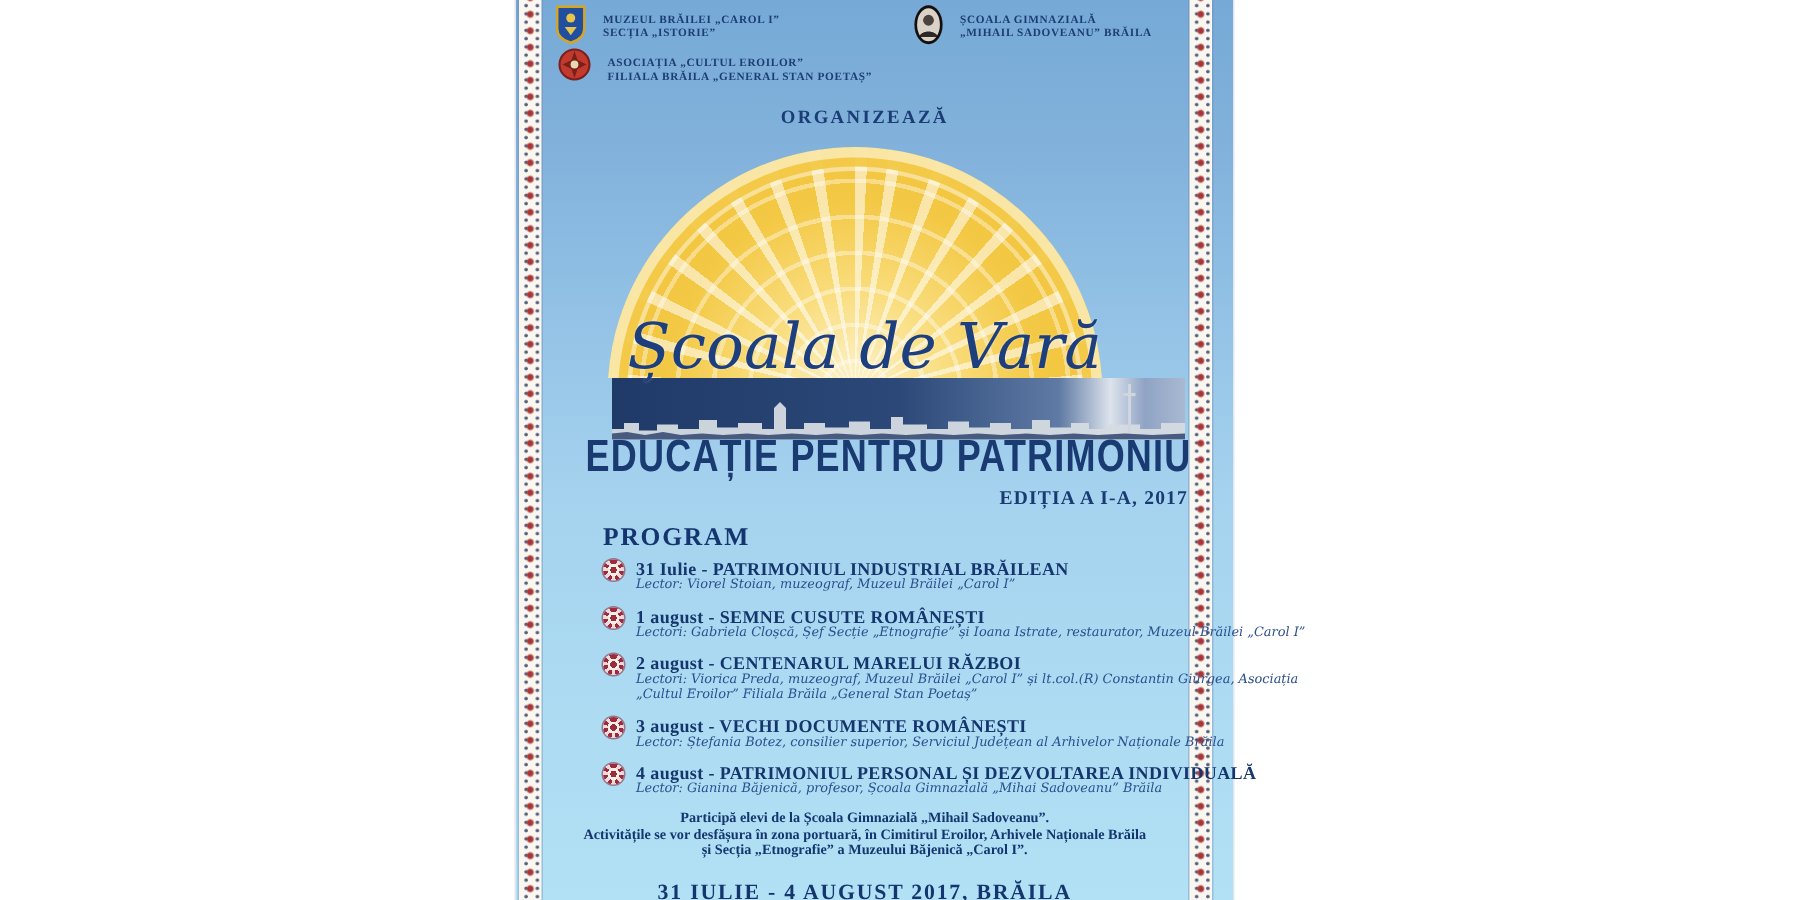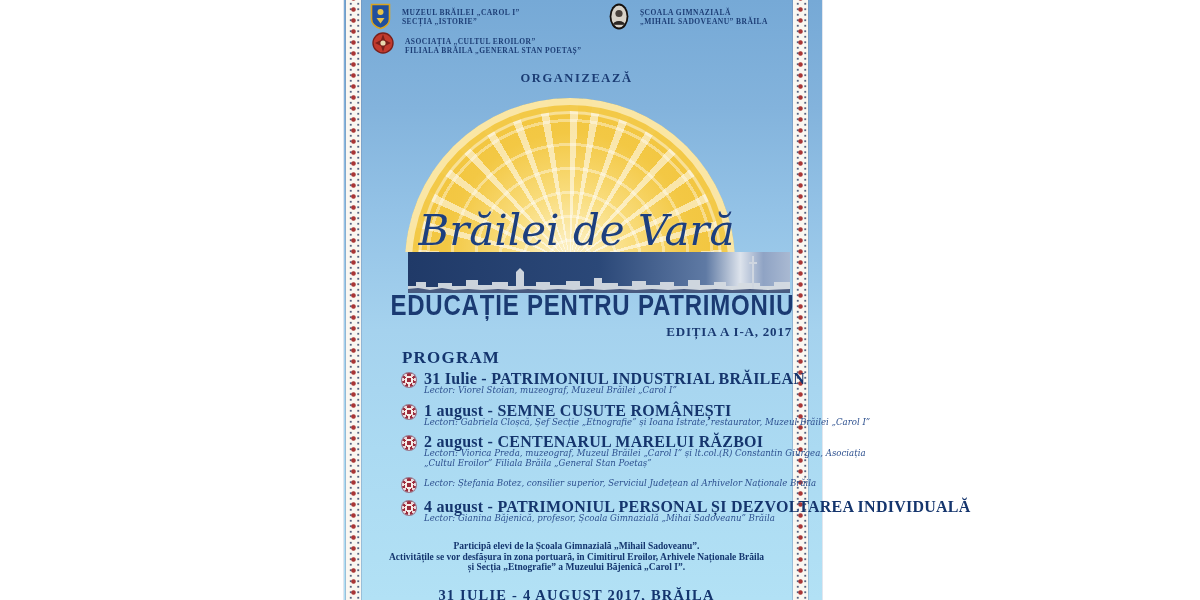--- a/index.html
+++ b/index.html
@@ -54,21 +54,21 @@
   .program-h{position:absolute;left:58px;top:348px;font-weight:bold;font-size:17px;
       letter-spacing:1.2px;color:#14356e;}
   .plist{position:absolute;left:58px;top:373px;width:400px;}
   .pitem{display:flex;margin-bottom:9.5px;}
   .rosette{flex:0 0 auto;width:14px;height:14px;border-radius:50%;margin-top:0;
     background-image:
       radial-gradient(circle, #9c2b3b 0 2.2px, #f5efe9 2.2px 4px, rgba(0,0,0,0) 4px),
       repeating-conic-gradient(#9c2b3b 0 24deg, #eedadb 24deg 48deg);
     box-shadow:0 0 0 1px rgba(140,35,51,.55);}
   .ptext{margin-left:8px;}
-  .ptitle{font-weight:bold;font-size:16px;line-height:12px;letter-spacing:.25px;
+  .ptitle{font-weight:bold;font-size:12px;line-height:12px;letter-spacing:.25px;
       color:#15356d;white-space:nowrap;}
   .plect{font-family:"DejaVu Serif",serif;font-style:italic;font-size:8.6px;line-height:10px;
       color:#2c4f8e;white-space:nowrap;}
 
   .footer{position:absolute;left:17px;right:30px;top:541px;text-align:center;
       font-weight:bold;font-size:9.5px;line-height:10.5px;color:#14356e;}
   .date-line{position:absolute;left:17px;right:30px;top:587px;text-align:center;
       font-weight:bold;font-size:14.5px;letter-spacing:1.2px;color:#14356e;}
 </style>
 </head>
@@ -126,21 +126,21 @@
         </span>
       </div>
     </div>
 
     <div class="organizes">ORGANIZEAZĂ</div>
 
     <div class="emblem-clip">
       <div class="emblem"></div>
     </div>
 
-    <div class="script-title">Brăilei de Vară</div>
+    <div class="script-title">Școala de Vară</div>
 
     <svg class="skyline" viewBox="0 0 382 41" preserveAspectRatio="none">
       <defs>
         <linearGradient id="skyg" x1="0" y1="0" x2="1" y2="0">
           <stop offset="0" stop-color="#203a68"></stop>
           <stop offset="0.5" stop-color="#2b4878"></stop>
           <stop offset="0.78" stop-color="#5f7aa4"></stop>
           <stop offset="0.87" stop-color="#dde3ec"></stop>
           <stop offset="0.93" stop-color="#8fa3c4"></stop>
           <stop offset="1" stop-color="#a9b9d2"></stop>
@@ -181,20 +181,21 @@
         <span class="ptext">
           <div class="ptitle">2 august - CENTENARUL MARELUI RĂZBOI</div>
           <div class="plect">Lectori: Viorica Preda, muzeograf, Muzeul Brăilei „Carol I” și lt.col.(R) Constantin Giurgea, Asociația</div>
           <div class="plect">„Cultul Eroilor” Filiala Brăila „General Stan Poetaș”</div>
         </span>
       </div>
 
       <div class="pitem">
         <span class="rosette"></span>
         <span class="ptext">
+          <div class="ptitle">3 august - VECHI DOCUMENTE ROMÂNEȘTI</div>
           <div class="plect">Lector: Ștefania Botez, consilier superior, Serviciul Județean al Arhivelor Naționale Brăila</div>
         </span>
       </div>
 
       <div class="pitem">
         <span class="rosette"></span>
         <span class="ptext">
           <div class="ptitle">4 august - PATRIMONIUL PERSONAL ȘI DEZVOLTAREA INDIVIDUALĂ</div>
           <div class="plect">Lector: Gianina Băjenică, profesor, Școala Gimnazială „Mihai Sadoveanu” Brăila</div>
         </span>

